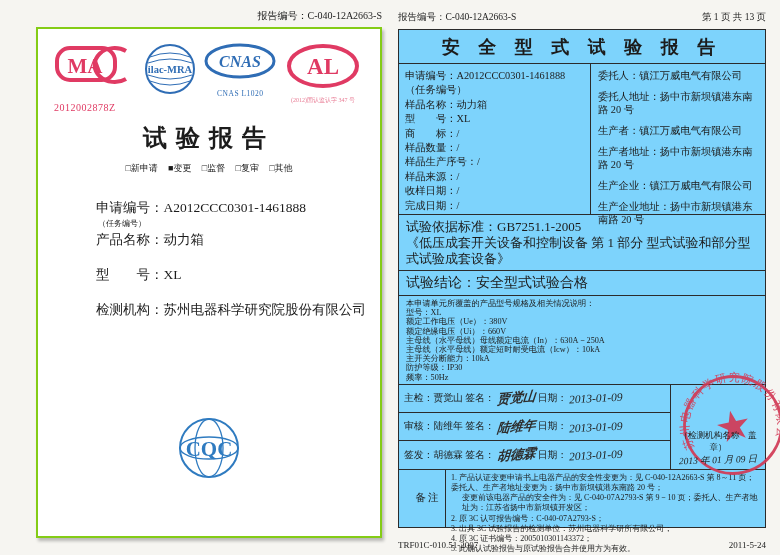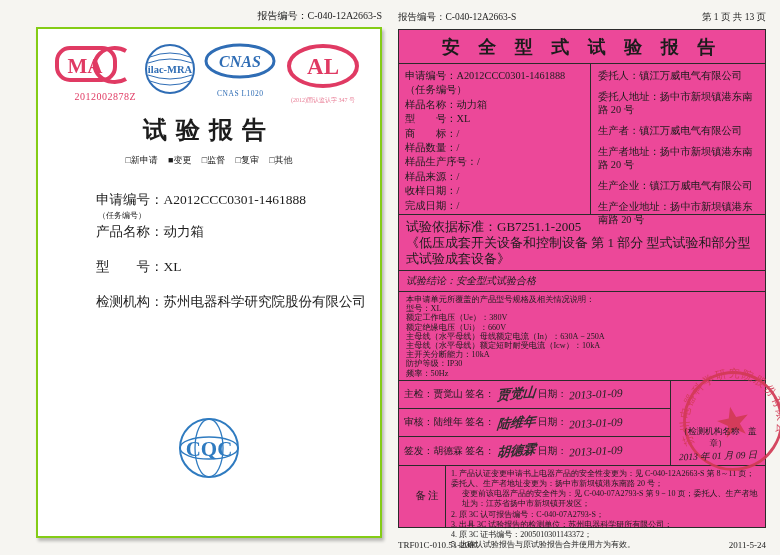--- a/index.html
+++ b/index.html
@@ -9,44 +9,44 @@
     font-family:"Liberation Serif","DejaVu Serif",serif;
   }
   
   .lp-report-no { position:absolute; left:36px; top:9px; width:346px; text-align:right; font-size:10px; }
   .page-left {
     position:absolute; left:36px; top:27px; width:346px; height:511px; box-sizing:border-box;
     background:#fff; border:2px solid #84cc16; box-shadow:2px 3px 3px rgba(0,0,0,.25);
   }
   .lp-logos { display:flex; justify-content:space-between; align-items:flex-start; padding:13px 18px 0 16px; }
   .logo-block { text-align:center; }
-  .cma-num { font-size:10px; color:#e03a63; text-align:right; margin-top:1px; letter-spacing:.5px; }
+  .cma-num { font-size:10px; color:#e03a63; text-align:left; margin-top:12px; letter-spacing:.5px; }
   .cnas-sub { font-size:7.5px; color:#2f6db5; margin-top:1px; letter-spacing:.5px; }
   .al-sub { font-size:6px; color:#e87a93; margin-top:2px; white-space:nowrap; }
   .lp-title1 { text-align:center; margin-top:46px; font-size:27px; letter-spacing:6px; font-weight:600; }
   .lp-title2 { text-align:center; margin-top:9px; font-size:24px; letter-spacing:9px; font-weight:600; }
   .lp-checks { text-align:center; margin-top:8px; font-size:9px; }
   .lp-checks span { margin:0 4px; }
   .lp-fields { margin:24px 0 0 58px; font-size:13.5px; }
   .lp-note { font-size:8px; margin:1px 0 2px 2px; }
   .lp-row-gap { margin-top:17px; }
   .lp-cqc { position:absolute; bottom:50px; left:50%; transform:translateX(-50%); }
   
   .rp-head { position:absolute; left:398px; top:11px; width:368px; display:flex; justify-content:space-between; font-size:9.5px; }
   .page-right {
     position:absolute; left:398px; top:29px; width:368px; height:499px; box-sizing:border-box;
-    background:#ec4899; border:1.5px solid #2b2b2b; display:flex; flex-direction:column;
+    background:#7dd3fc; border:1.5px solid #2b2b2b; display:flex; flex-direction:column;
   }
   .rp-title { height:33px; flex:none; border-bottom:1.5px solid #2b2b2b; display:flex; align-items:center; justify-content:center; font-size:18px; font-weight:bold; letter-spacing:7px; }
   .rp-info { flex:none; height:150px; display:flex; border-bottom:1.5px solid #2b2b2b; }
   .rp-info-left { width:192px; box-sizing:border-box; border-right:1.5px solid #2b2b2b; padding:5px 6px; font-size:10.3px; line-height:14.4px; }
   .rp-info-right { flex:1; padding:5px 7px; font-size:10.3px; line-height:13px; }
   .rp-info-right div { margin-bottom:8px; }
   .rp-standard { flex:none; border-bottom:1.5px solid #2b2b2b; padding:4px 7px 3px; font-size:13px; line-height:16px; }
-  .rp-conclusion { flex:none; border-bottom:1.5px solid #2b2b2b; padding:3px 7px; font-size:10px;font-style:italic; }
+  .rp-conclusion { flex:none; border-bottom:1.5px solid #2b2b2b; padding:3px 7px; font-size:14px; }
   .rp-specs { flex:none; border-bottom:1.5px solid #2b2b2b; padding:3px 7px 2px; font-size:8.2px; line-height:9.2px; }
   .rp-sign-block { flex:none; height:84px; display:flex; border-bottom:1.5px solid #2b2b2b; }
   .rp-sign-rows { width:272px; box-sizing:border-box; border-right:1px solid #2b2b2b; display:flex; flex-direction:column; }
   .sign-row { flex:1; border-bottom:1px solid #2b2b2b; display:flex; align-items:center; padding:0 5px; font-size:9.8px; white-space:nowrap; }
   .sign-row:last-child { border-bottom:none; }
   .autograph { display:inline-block; font-style:italic; font-weight:bold; font-size:13px; transform:rotate(-5deg) skewX(-10deg); color:#2e2e2e; margin:0 2px; }
   .hand-date { display:inline-block; font-style:italic; font-size:11.5px; transform:rotate(-3deg); color:#222; margin-left:2px; }
   .rp-stamp-cell { flex:1; position:relative; }
   .stamp-svg { position:absolute; left:8px; top:-14px; transform:rotate(-12deg); opacity:.92; }
   .stamp-caption { position:absolute; bottom:15px; width:100%; text-align:center; font-size:8.6px; }

